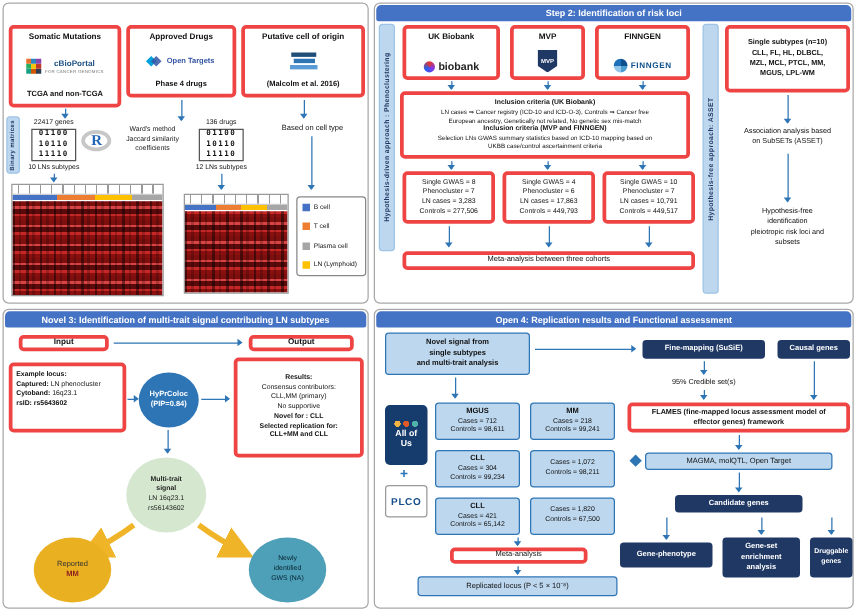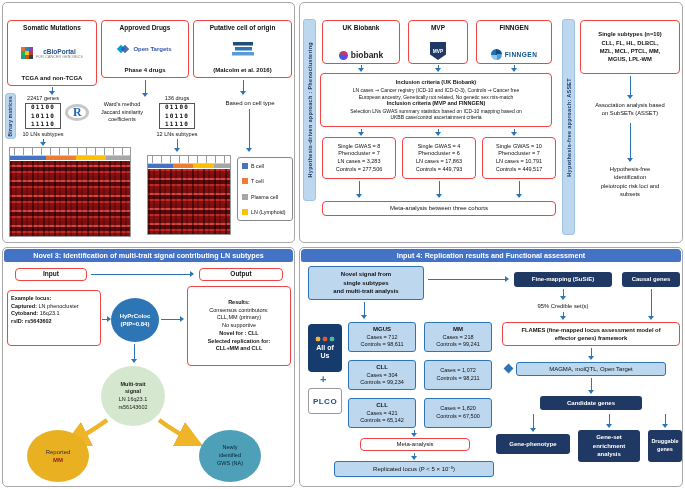--- a/index.html
+++ b/index.html
@@ -3,21 +3,21 @@
 <meta charset="utf-8">
 <style>
   * { margin:0; padding:0; box-sizing:border-box; }
   body { background:#fff; }
   .page { position:relative; width:685px; height:489px; background:#fff;
           font-family:"Liberation Sans", sans-serif; color:#111; overflow:hidden; }
   .panel { position:absolute; border:1px solid #a8a8a8; border-radius:5px; background:#fff; }
   .phead { position:absolute; left:1px; top:1px; right:1px; height:13px; background:#4472C4;
            border-radius:4px 4px 2px 2px; color:#fff; font-weight:bold; font-size:7.2px;
            display:flex; align-items:center; justify-content:center; white-space:nowrap; }
-  .box { position:absolute; border:1px solid #ef4444; border-radius:4px; background:#fff; }
+  .box { position:absolute; border:3px solid #ef4444; border-radius:4px; background:#fff; }
   .lbox { position:absolute; border:1px solid #2E75B6; border-radius:3px; background:#BDD7EE; }
   .nbox { position:absolute; border-radius:3px; background:#1F3864; color:#fff; }
   .cc { display:flex; flex-direction:column; align-items:center; justify-content:center; text-align:center; }
   .sb { justify-content:space-between; padding:3px 2px; }
   .b { font-weight:bold; }
   .pre { white-space:pre-line; }
   .t5 { font-size:5px; line-height:1.3; }
   .t55 { font-size:5.5px; line-height:1.4; }
   .t58 { font-size:5.8px; line-height:1.45; }
   .t6 { font-size:6px; line-height:1.4; }
@@ -198,20 +198,21 @@
         <span>Plasma cell</span>
       </div>
       <div class="litem">
         <span class="sq sq3"></span>
         <span>LN (Lymphoid)</span>
       </div>
     </div>
   </div>
 
   <div class="panel" style="left:299px;top:2px;width:384px;height:241px">
+    <div class="phead">Step 2: Identification of risk loci</div>
 
     <div class="vstrip" style="left:3px;top:16px;width:13px;height:182px">
       <div class="vtext">Hypothesis-driven approach : Phenoclustering</div>
     </div>
     <div class="vstrip" style="left:262px;top:16px;width:13px;height:216px">
       <div class="vtext">Hypothesis-free approach: ASSET</div>
     </div>
 
     <div class="box cc sb" style="left:22px;top:17px;width:78px;height:44px">
       <div class="t65 b">UK Biobank</div>
@@ -360,21 +361,21 @@
       <div class="t6 b red">MM</div>
     </div>
     <div class="circ c-new" style="left:196px;top:182px;width:62px;height:52px">
       <div class="t55 pre">Newly
 identified
 GWS (NA)</div>
     </div>
   </div>
 
   <div class="panel" style="left:299px;top:247px;width:384px;height:240px">
-    <div class="phead">Input 4: Replication results and Functional assessment</div>
+    <div class="phead">Open 4: Replication results and Functional assessment</div>
 
     <div class="lbox cc" style="left:8px;top:18px;width:116px;height:34px">
       <div class="t6 b pre">Novel signal from
 single subtypes
 and multi-trait analysis</div>
     </div>
     <div class="ah" style="left:128px;top:31px;width:80px"></div>
 
     <div class="nbox cc" style="left:214px;top:24px;width:98px;height:15px">
       <div class="t6 b">Fine-mapping (SuSiE)</div>

